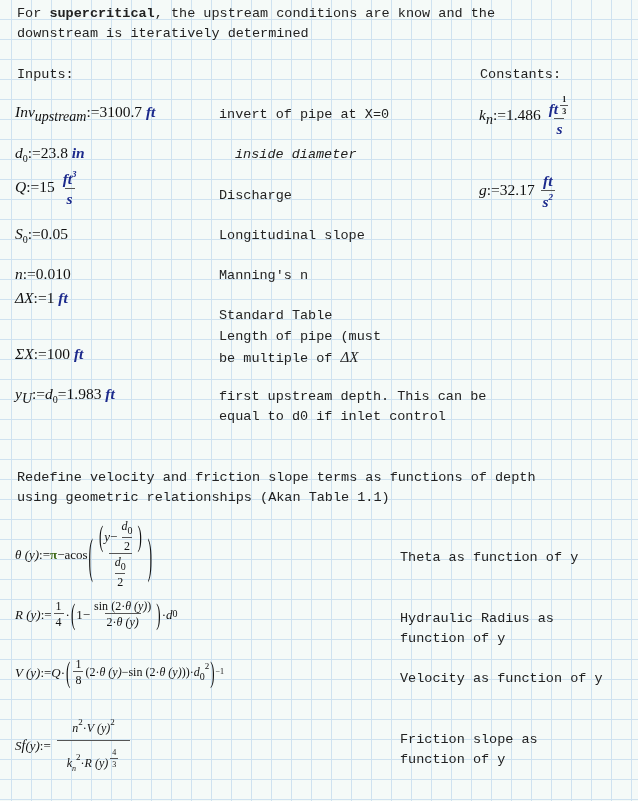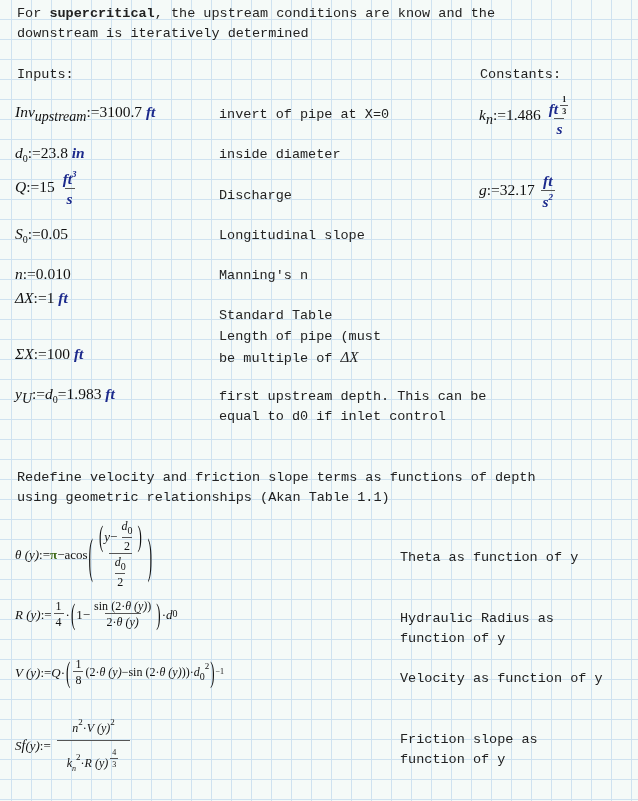--- a/index.html
+++ b/index.html
@@ -42,21 +42,21 @@
 <div class="m" style="left:15px;top:104px;">
   <i class="v">Inv</i><span class="sub">upstream</span><span>:=</span><span>3100.7</span>
   <span class="u">ft</span>
 </div>
 <div class="txt" style="left:219px;top:105px;">invert of pipe at X=0</div>
 
 <div class="m" style="left:15px;top:145px;">
   <i class="v">d</i><span class="subn">0</span><span>:=</span><span>23.8</span>
   <span class="u">in</span>
 </div>
-<div class="txt" style="left:219px;top:145px;">inside diameter</div>
+<div class="txt" style="left:235px;top:145px;font-style:italic;">inside diameter</div>
 
 <div class="m" style="left:15px;top:170px;">
   <i class="v">Q</i><span>:=</span><span>15</span>
   <span class="frac">
       <span class="num u"><span>ft</span><span class="sup">3</span></span>
       <span class="den u">s</span>
     </span>
 </div>
 <div class="txt" style="left:219px;top:186px;">Discharge</div>
 

